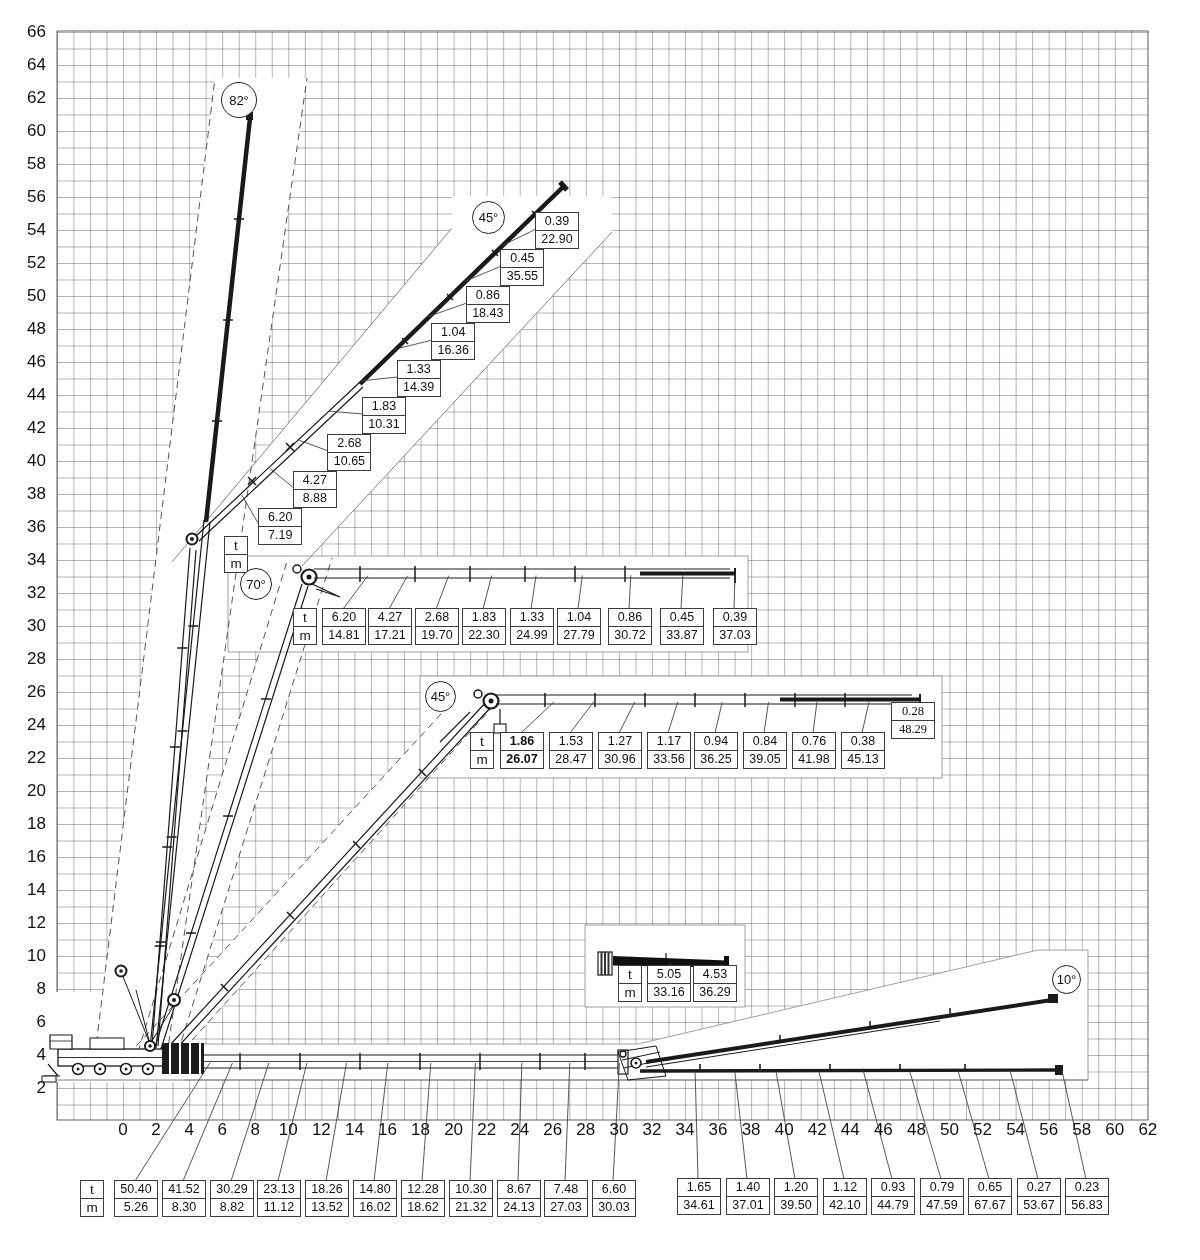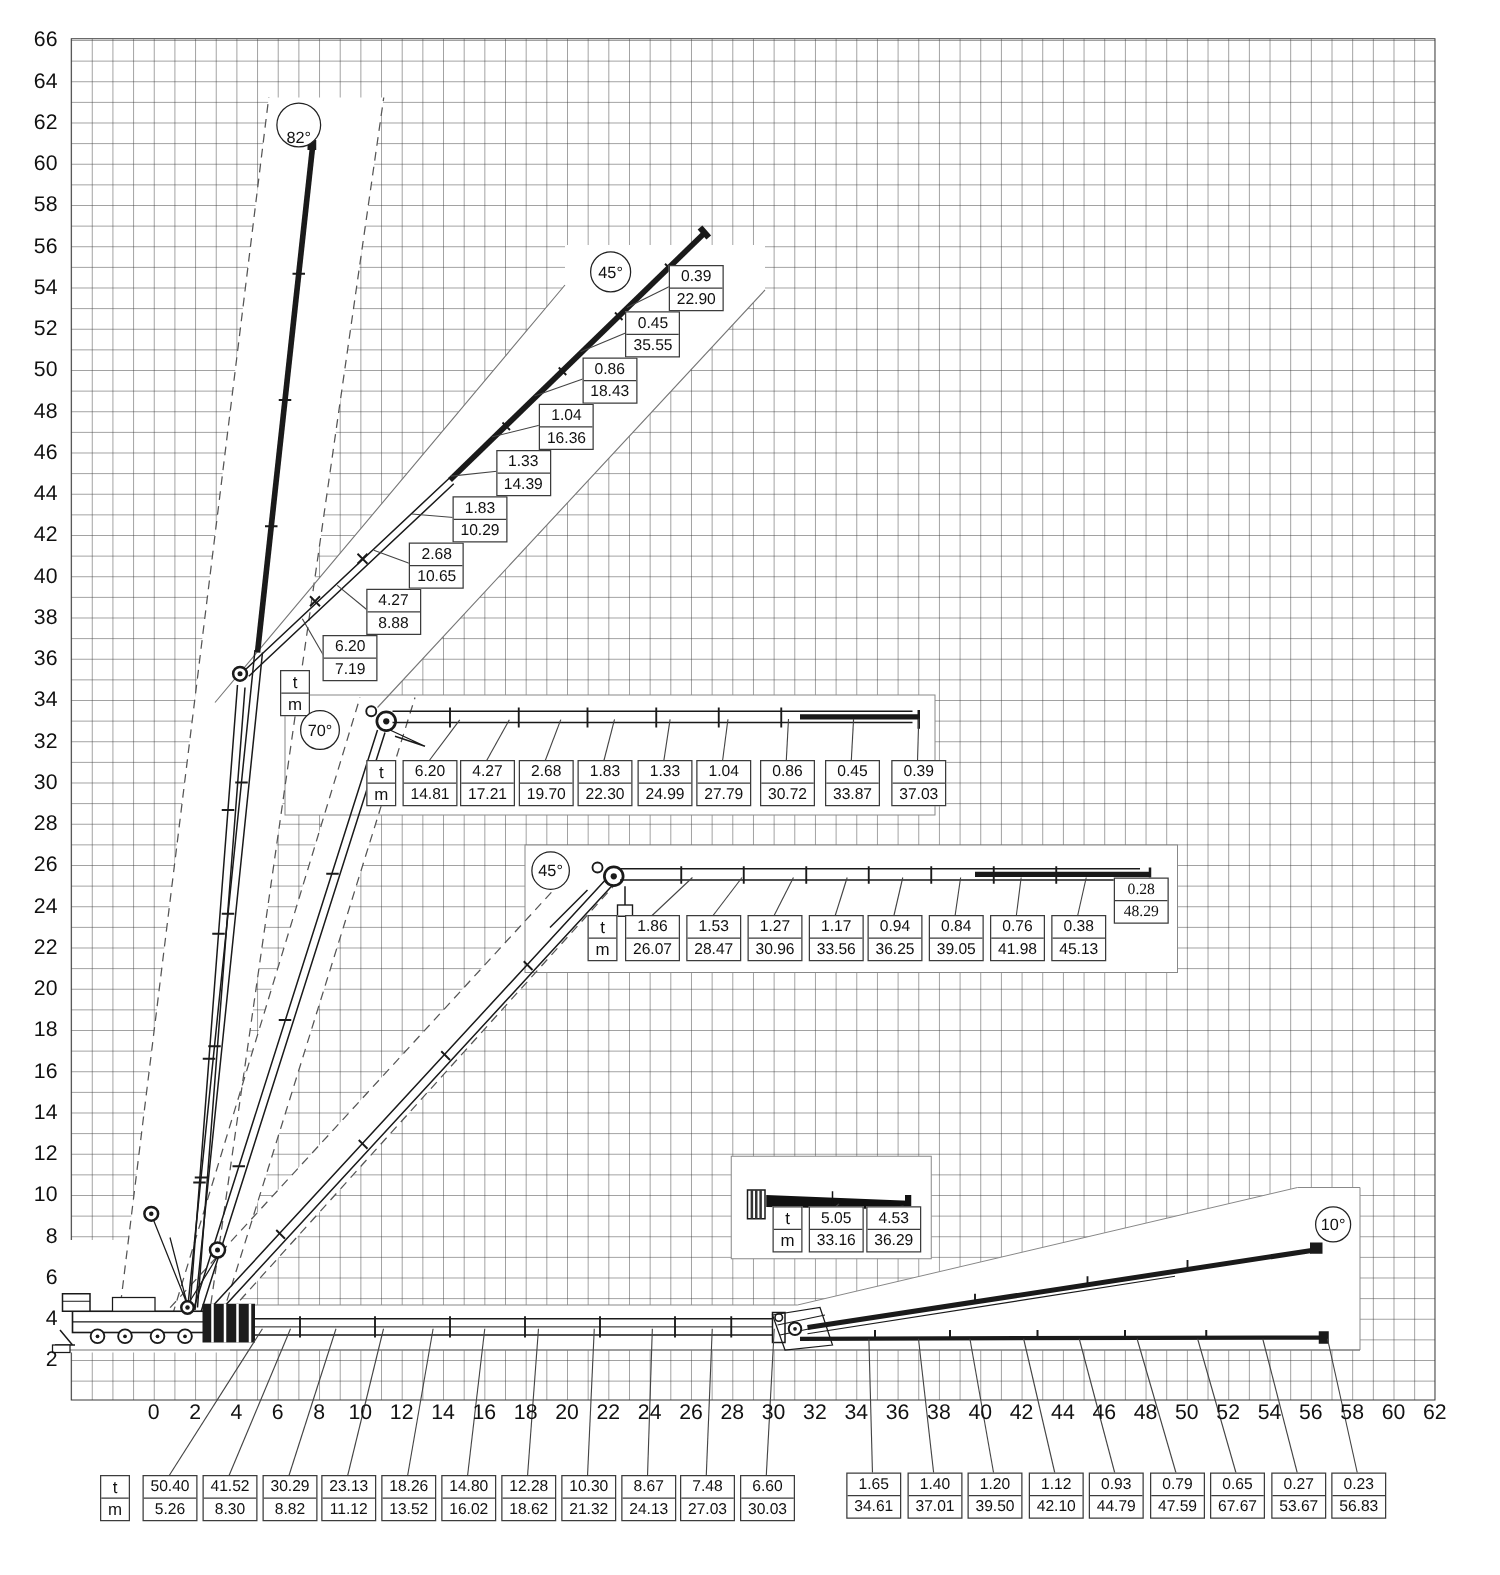--- a/index.html
+++ b/index.html
@@ -207,21 +207,21 @@
         <line x1="795" y1="1179" x2="775.9350000000001" y2="1071" stroke="#444" stroke-width="0.9"></line>
         <line x1="844" y1="1179" x2="818.9130000000001" y2="1071" stroke="#444" stroke-width="0.9"></line>
         <line x1="892" y1="1179" x2="863.3787" y2="1071" stroke="#444" stroke-width="0.9"></line>
         <line x1="941" y1="1179" x2="909.6627000000001" y2="1071" stroke="#444" stroke-width="0.9"></line>
         <line x1="989" y1="1179" x2="958.0956000000001" y2="1071" stroke="#444" stroke-width="0.9"></line>
         <line x1="1038" y1="1179" x2="1010.1651" y2="1071" stroke="#444" stroke-width="0.9"></line>
         <line x1="1086" y1="1179" x2="1062" y2="1071" stroke="#444" stroke-width="0.9"></line>
       </g>
 </svg>
 
-<div class="ang" style="left:221px;top:82px;width:34px;height:34px;align-items:flex-end;">
+<div class="ang" style="left:221px;top:82px;width:34px;height:34px;">
       <span>82°</span>
     </div>
 <div class="ang" style="left:472px;top:201px;width:31px;height:31px;">
       <span>45°</span>
     </div>
 <div class="ang" style="left:240px;top:568px;width:30px;height:30px;">
       <span>70°</span>
     </div>
 <div class="ang" style="left:425px;top:681px;width:29px;height:29px;">
       <span>45°</span>
@@ -250,21 +250,21 @@
       <div class="vbox" style="left: 431.2px; top: 323px;">
         <div class="cell">1.04</div>
         <div class="cell">16.36</div>
       </div>
       <div class="vbox" style="left: 396.6px; top: 360px;">
         <div class="cell">1.33</div>
         <div class="cell">14.39</div>
       </div>
       <div class="vbox" style="left: 362px; top: 397px;">
         <div class="cell">1.83</div>
-        <div class="cell">10.29</div>
+        <div class="cell">10.31</div>
       </div>
       <div class="vbox" style="left: 327.4px; top: 434px;">
         <div class="cell">2.68</div>
         <div class="cell">10.65</div>
       </div>
       <div class="vbox" style="left: 292.8px; top: 471px;">
         <div class="cell">4.27</div>
         <div class="cell">8.88</div>
       </div>
       <div class="vbox" style="left: 258.2px; top: 508px;">
@@ -308,21 +308,21 @@
         <div class="cell">33.87</div>
       </div>
       <div class="vbox" style="left: 713px; top: 608px;">
         <div class="cell">0.39</div>
         <div class="cell">37.03</div>
       </div>
       <div class="vbox hbox" style="left: 470px; top: 732px;">
         <div class="cell">t</div>
         <div class="cell">m</div>
       </div>
-      <div class="vbox" style="left: 500px; top: 732px;">
+      <div class="vbox" style="left: 500px; top: 732px; font-weight: bold;">
         <div class="cell">1.86</div>
         <div class="cell">26.07</div>
       </div>
       <div class="vbox" style="left: 549px; top: 732px;">
         <div class="cell">1.53</div>
         <div class="cell">28.47</div>
       </div>
       <div class="vbox" style="left: 598px; top: 732px; text-align: center;">
         <div class="cell">1.27</div>
         <div class="cell">30.96</div>

